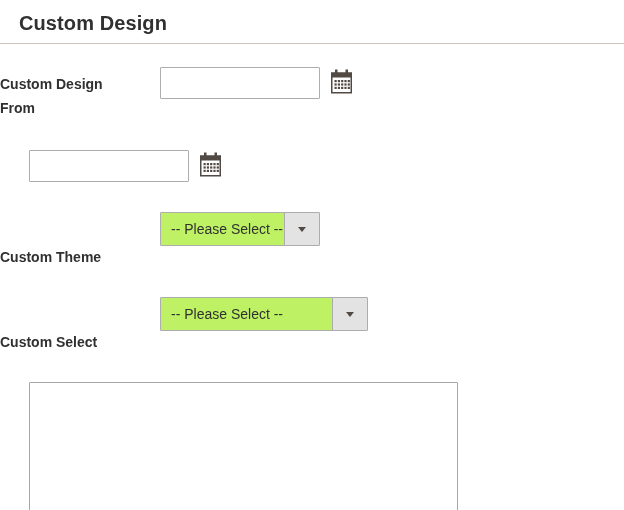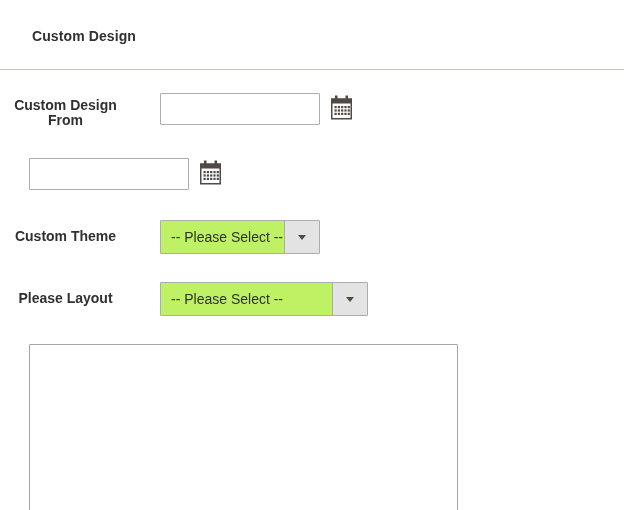--- a/index.html
+++ b/index.html
@@ -12,48 +12,49 @@
     font-family: "Liberation Sans", "DejaVu Sans", sans-serif;
   }
   .section {
     width: 624px;
   }
   .section-header {
     padding: 13px 0 10px 19px;
     border-bottom: 1px solid #ccc6ba;
   }
   .section-title {
-    margin: 13px;
-    font-size: 14px;
+    margin: 0;
+    font-size: 20px;
     font-weight: 700;
     color: #303030;
     line-height: 20px;
     letter-spacing: 0.1px;
   }
   .fields {
     margin-top: 23px;
   }
   .field-row {
     display: flex;
     align-items: flex-start;
   }
   .field-row.row-date   { margin-bottom: 30px; }
   .field-row.row-select { margin-bottom: 28px; }
   .field-label {
     width: 131px;
     flex: 0 0 131px;
-    text-align: center;
+    text-align: left;
     font-size: 14px;
     font-weight: 600;
     color: #303030;
-    line-height: 15px;
+    line-height: 24px;
     padding-top: 5px;
   }
   .field-label.single-line {
     padding-top: 9px;
+    margin-top: 24px;
   }
   .field-control {
     margin-left: 29px;
     display: flex;
     align-items: flex-start;
   }
   .text-input {
     box-sizing: border-box;
     width: 160px;
     height: 32px;
@@ -215,21 +216,21 @@
         <div class="select w-theme">
           <span class="select-text">-- Please Select --</span>
           <span class="select-arrow">
             <span class="arrow-triangle"></span>
           </span>
         </div>
       </div>
     </div>
 
     <div class="field-row row-select">
-      <div class="field-label single-line">Please Layout</div>
+      <div class="field-label single-line">Custom Select</div>
       <div class="field-control">
         <div class="select w-layout">
           <span class="select-text">-- Please Select --</span>
           <span class="select-arrow">
             <span class="arrow-triangle"></span>
           </span>
         </div>
       </div>
     </div>
 

